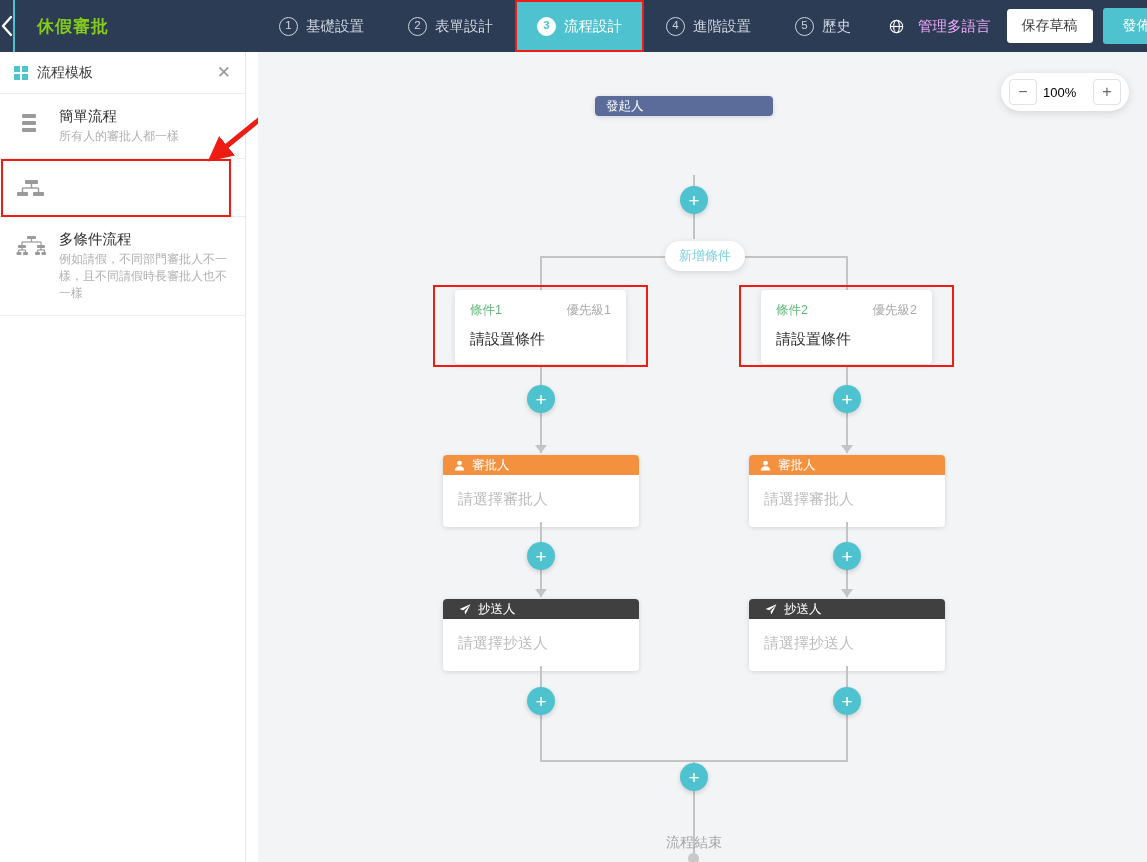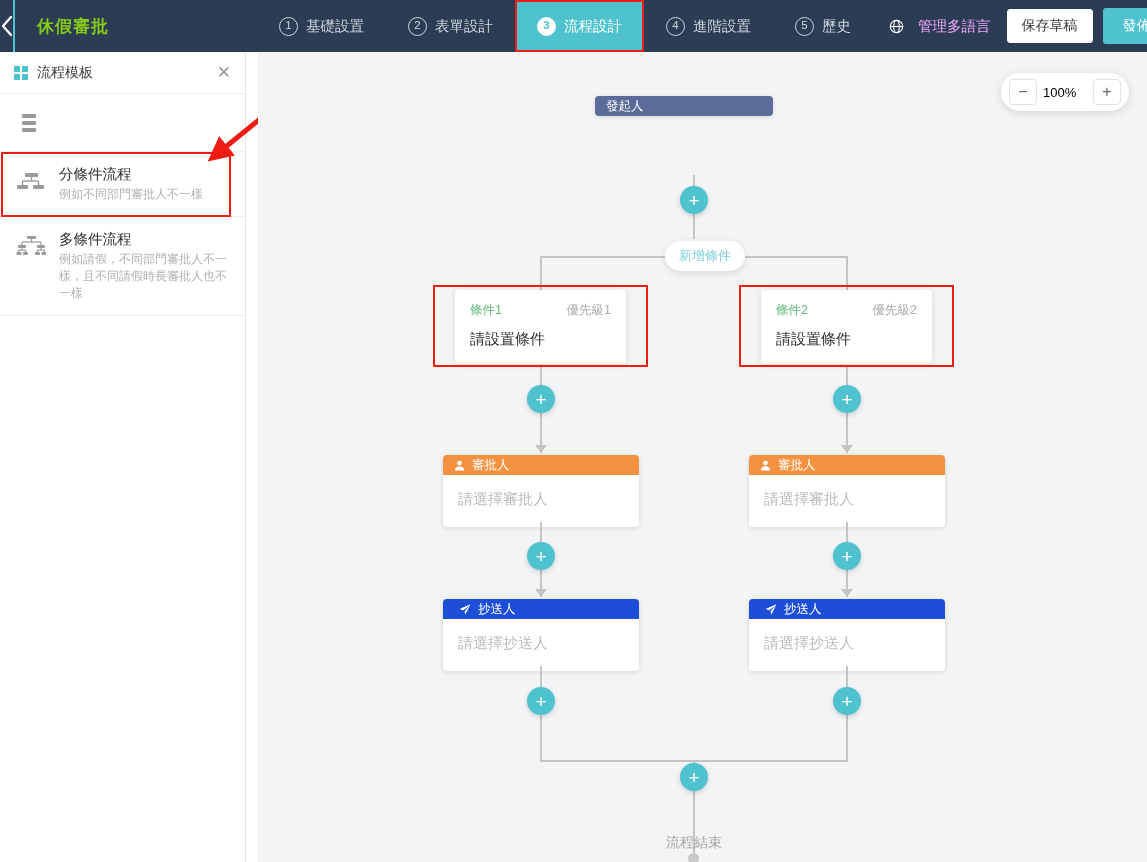--- a/index.html
+++ b/index.html
@@ -142,21 +142,21 @@
   .node {
     position: absolute; background: #ffffff; border-radius: 4px;
     box-shadow: 0 1px 5px rgba(0,0,0,.13); overflow: hidden;
   }
   .node-head {
     height: 20px; display: flex; align-items: center; gap: 7px;
     padding: 0 11px; font-size: 12.5px; color: #ffffff;
   }
   .node-head.initiator { background: #5b6c9b; }
   .node-head.approver { background: #f4913f; }
-  .node-head.cc { background: #1d4ed8; padding-left: 16px; }
+  .node-head.cc { background: #404040; padding-left: 16px; }
   .node-body { padding: 15px 15px 18px 15px; font-size: 15px; color: #2f2f2f; }
   .node-body.placeholder { color: #bdbdbd; }
 
   .cond-node {
     position: absolute; background: #ffffff; border-radius: 4px;
     box-shadow: 0 1px 6px rgba(0,0,0,.12); padding: 12px 15px 15px 15px;
   }
   .cond-top { display: flex; justify-content: space-between; align-items: center; }
   .cond-name { font-size: 12.5px; color: #5fb878; }
   .cond-prio { font-size: 12.5px; color: #a9a9a9; }
@@ -237,37 +237,37 @@
     <div class="sb-list">
 
       <div class="sb-item">
         <span class="ico">
           <svg width="26" height="26" viewBox="0 0 26 26">
             <rect x="6" y="2" width="14" height="4" rx="1" fill="#9a9a9a"></rect>
             <rect x="6" y="9" width="14" height="4" rx="1" fill="#9a9a9a"></rect>
             <rect x="6" y="16" width="14" height="4" rx="1" fill="#9a9a9a"></rect>
           </svg>
         </span>
+        <span>
+          <span class="sb-name" style="display:block">簡單流程</span>
+          <span class="sb-desc" style="display:block">所有人的審批人都一樣</span>
+        </span>
       </div>
 
       <div class="sb-item highlight">
         <span class="ico">
           <svg width="30" height="26" viewBox="0 0 30 26">
             <rect x="9" y="3" width="13" height="4" rx="1" fill="#9a9a9a"></rect>
             <rect x="1" y="15" width="11" height="4" rx="1" fill="#9a9a9a"></rect>
             <rect x="17" y="15" width="11" height="4" rx="1" fill="#9a9a9a"></rect>
             <line x1="15.5" y1="7" x2="15.5" y2="11" stroke="#9a9a9a" stroke-width="1.4"></line>
             <line x1="6.5" y1="11" x2="22.5" y2="11" stroke="#9a9a9a" stroke-width="1.4"></line>
             <line x1="6.5" y1="11" x2="6.5" y2="15" stroke="#9a9a9a" stroke-width="1.4"></line>
             <line x1="22.5" y1="11" x2="22.5" y2="15" stroke="#9a9a9a" stroke-width="1.4"></line>
           </svg>
-        </span>
-        <span>
-          <span class="sb-name" style="display:block">分條件流程</span>
-          <span class="sb-desc" style="display:block">例如不同部門審批人不一樣</span>
         </span>
       </div>
 
       <div class="sb-item">
         <span class="ico">
           <svg width="30" height="26" viewBox="0 0 30 26">
             <rect x="11" y="1" width="9" height="3" rx="1" fill="#9a9a9a"></rect>
             <line x1="15.5" y1="4" x2="15.5" y2="7" stroke="#9a9a9a" stroke-width="1.2"></line>
             <line x1="6" y1="7" x2="25" y2="7" stroke="#9a9a9a" stroke-width="1.2"></line>
             <line x1="6" y1="7" x2="6" y2="10" stroke="#9a9a9a" stroke-width="1.2"></line>

